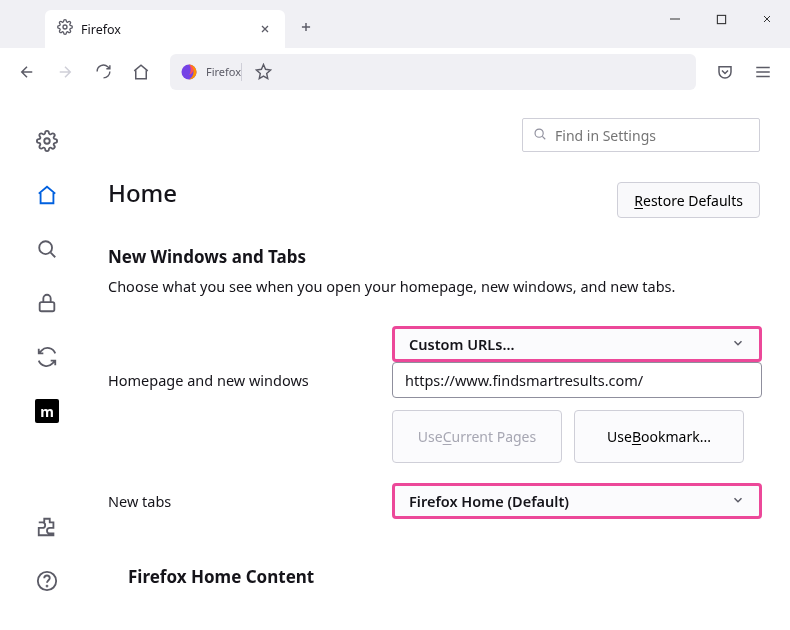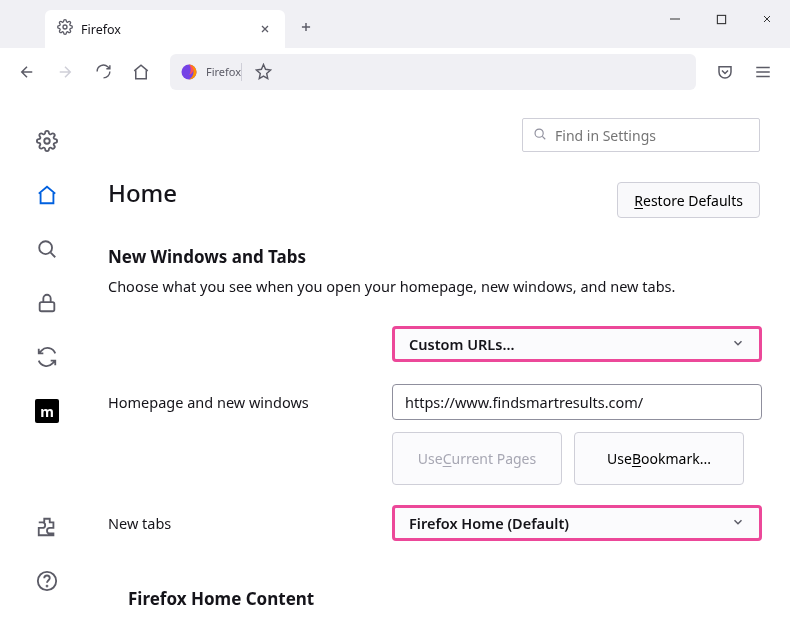--- a/index.html
+++ b/index.html
@@ -40,21 +40,21 @@
     .searchbar { position: absolute; right: 30px; top: 22px; width: 238px; height: 34px; border: 1px solid #cfcfd8; border-radius: 2px; display: flex; align-items: center; padding: 0 10px; color: #5b5b66; }
     .searchbar input { border: none; outline: none; font-size: 14px; width: 100%; background: transparent; }
 
     .page-title { font-size: 24px; font-weight: 500; color: #15141a; margin-top: 56px; }
     .restore { position: absolute; right: 30px; top: 86px; height: 36px; padding: 0 16px; border: 1px solid #cfcfd8; border-radius: 4px; background: #f9f9fb; font-size: 14px; cursor: pointer; display: flex; align-items: center; }
 
     .section { margin-top: 36px; }
     .section h2 { font-size: 17px; font-weight: 700; color: #15141a; margin-bottom: 8px; }
     .section .desc { font-size: 14.5px; color: #15141a; }
 
-    .form-row { display: flex; align-items: center; margin-top: 22px; gap: 20px;}
+    .form-row { display: flex; align-items: center; gap: 20px;}
     .label-col { width: 264px; font-size: 14.5px; color: #15141a; }
     .select { flex: 1; height: 36px; border: 3px solid #ec4899; border-radius: 4px; background: #fbfbfd; display: flex; align-items: center; padding: 0 14px; font-size: 14.5px; font-weight: 600; color: #15141a; position: relative; cursor: pointer;}
     .select .chev { position: absolute; right: 14px; color: #5b5b66; }
     .input-txt { flex: 1; height: 36px; border: 1px solid #8f8f9d; border-radius: 4px; padding: 0 12px; font-size: 14.5px; color: #15141a; outline: none;}
     .btnrow { display: flex; gap: 12px; margin-top: 12px; margin-left: 284px;}
     .btn { height: 53px; padding: 0 16px; border: 1px solid #cfcfd8; border-radius: 4px; background: #fbfbfd; font-size: 14px; display: flex; align-items: center; cursor: pointer; min-width: 170px; justify-content: center;}
     .btn.disabled { color: #a7a7b3; }
     .subsection { margin-top: 46px; font-size: 17px; font-weight: 700; color: #15141a; margin-left: 20px;}
 
     .u { text-decoration: underline; text-underline-offset: 2px;}

